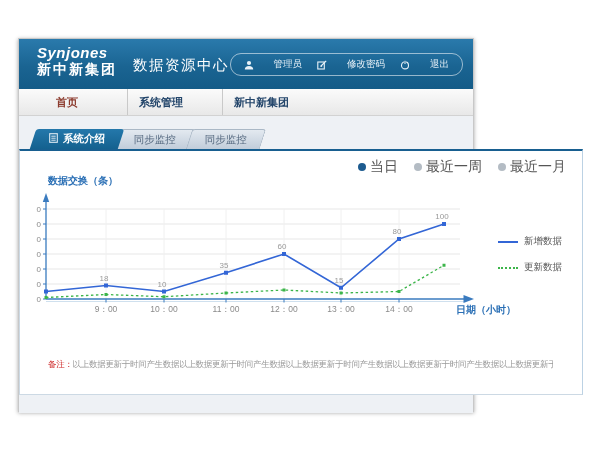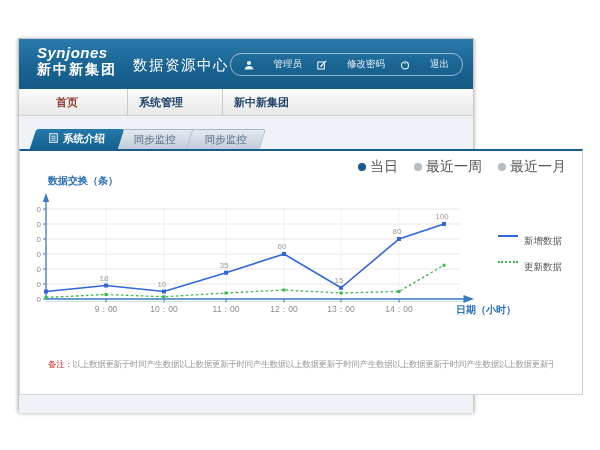--- a/index.html
+++ b/index.html
@@ -49,21 +49,21 @@
   .radios{position:absolute;top:7px;right:16px;display:flex;gap:16px;font-size:14px;color:#555;}
   .radio{display:flex;align-items:center;gap:4px;cursor:pointer;}
   .dot{width:8px;height:8px;border-radius:50%;background:#b4bcc4;display:inline-block;}
   .dot.sel{background:#1d5b8f;}
 
   .ylabel{position:absolute;left:28px;top:23px;color:#2a6fb5;font-weight:bold;font-size:10px;}
   .xlabel{position:absolute;left:436px;top:152px;color:#2a6fb5;font-weight:bold;font-size:10px;white-space:nowrap;}
   .chartsvg{position:absolute;left:16px;top:40px;}
 
   .legend{position:absolute;left:478px;top:84px;font-size:9.5px;color:#555;}
-  .lrow{display:flex;align-items:flex-start;gap:6px;margin-bottom:13px;white-space:nowrap;}
+  .lrow{display:flex;align-items:center;gap:6px;margin-bottom:13px;white-space:nowrap;}
   .lsample{width:20px;height:0;}
   .lsample.solid{border-top:2px solid #3366d6;}
   .lsample.dotted{border-top:2px dotted #3cb54a;}
 
   .note{position:absolute;left:28px;top:208px;font-size:8.5px;letter-spacing:-.3px;white-space:nowrap;
     max-width:505px;overflow:hidden;color:#9a9a9a;}
   .note .red{color:#cc2222;}
 </style>
 </head>
 <body>

